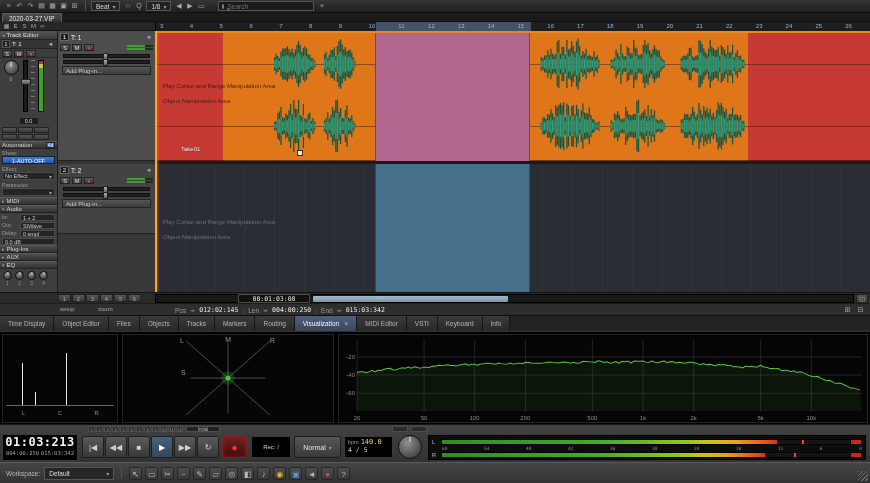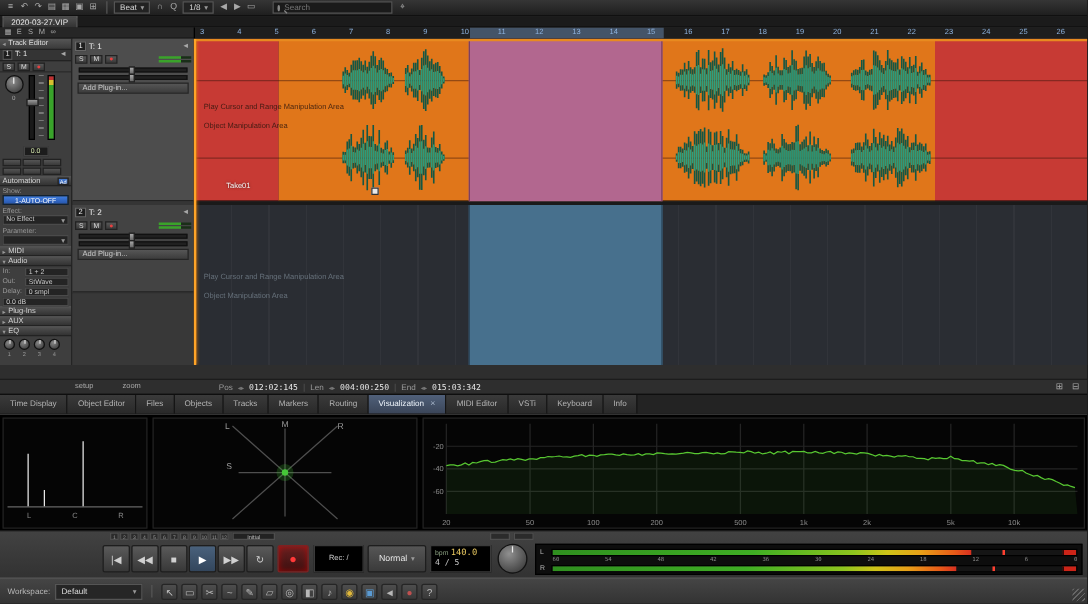--- a/index.html
+++ b/index.html
@@ -445,20 +445,35 @@
       <div class="lane-divider"></div>
       <div class="lane lane2">
         <div class="sel blue" style="left:220px;width:155px;"></div>
         <div class="lane-text" style="left:8px;top:55px;">Play Cursor and Range Manipulation Area</div>
         <div class="lane-text" style="left:8px;top:70px;">Object Manipulation Area</div>
       </div>
       <div class="playcursor"></div>
     </div>
   </div>
 
+  <div class="scroll-row">
+    <div class="mini-btns" id="mini-btns">
+        <span>1</span>
+        <span>2</span>
+        <span>3</span>
+        <span>4</span>
+        <span>5</span>
+        <span>6</span>
+      </div>
+    <div class="scrollbar">
+      <div class="scroll-thumb"></div>
+    </div>
+    <div class="pos-display">00:01:03:00</div>
+    <div class="fit-btn">◱</div>
+  </div>
 
   <div class="status-row">
     <span class="st-lab" style="left:60px;">setup</span>
     <span class="st-lab" style="left:98px;">zoom</span>
     <div class="st-cluster">
       <span class="st-k">Pos</span>
       <span class="st-arrows">◂▸</span>
       <span class="st-v">012:02:145</span>
       <span class="st-sep">|</span>
       <span class="st-k">Len</span>
@@ -589,20 +604,27 @@
           <span class="mcell">9</span>
           <span class="mcell">10</span>
           <span class="mcell">11</span>
           <span class="mcell">12</span>
         </div>
       <span class="mlabel">Initial</span>
       <span class="strip-box" style="left:392px;"></span>
       <span class="strip-box" style="left:411px;"></span>
     </div>
     <div class="t-main">
+      <div class="time-display">
+        <div class="time-main">01:03:213</div>
+        <div class="time-subs">
+          <span>004:00:250</span>
+          <span>015:03:342</span>
+        </div>
+      </div>
       <div class="tbtns" id="transport-buttons">
           <div class="tbtn">|◀</div>
           <div class="tbtn">◀◀</div>
           <div class="tbtn">■</div>
           <div class="tbtn active">▶</div>
           <div class="tbtn">▶▶</div>
           <div class="tbtn">↻</div>
         </div>
       <div class="tbtn rec-btn">
         <span>●</span>

